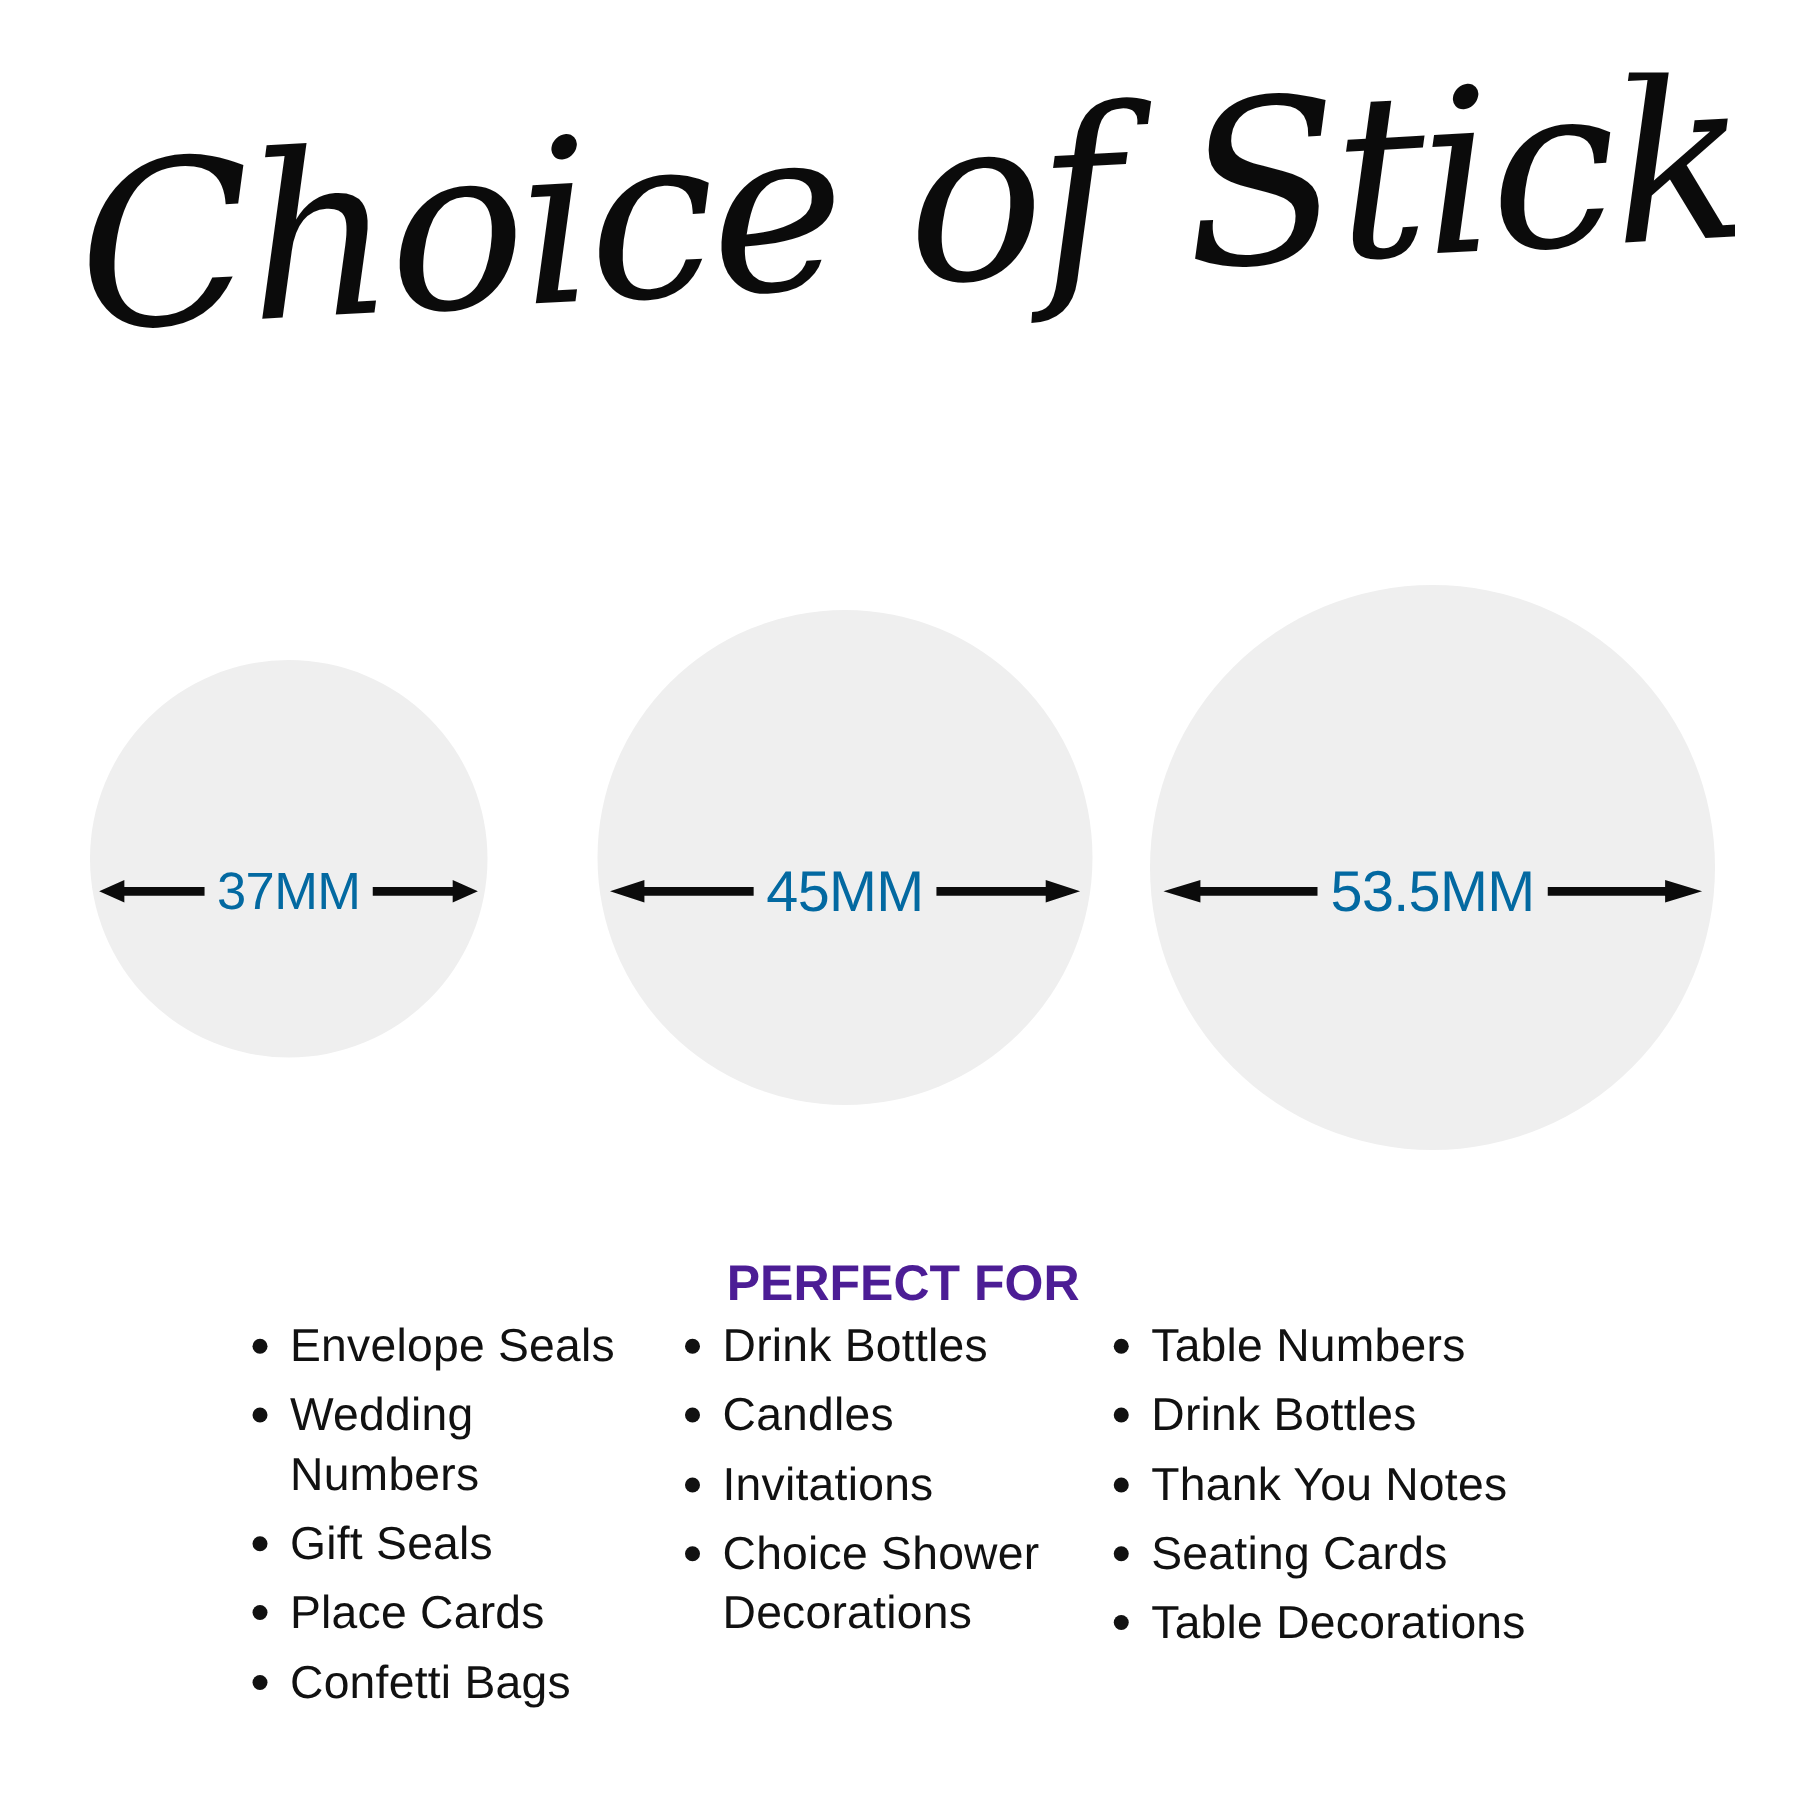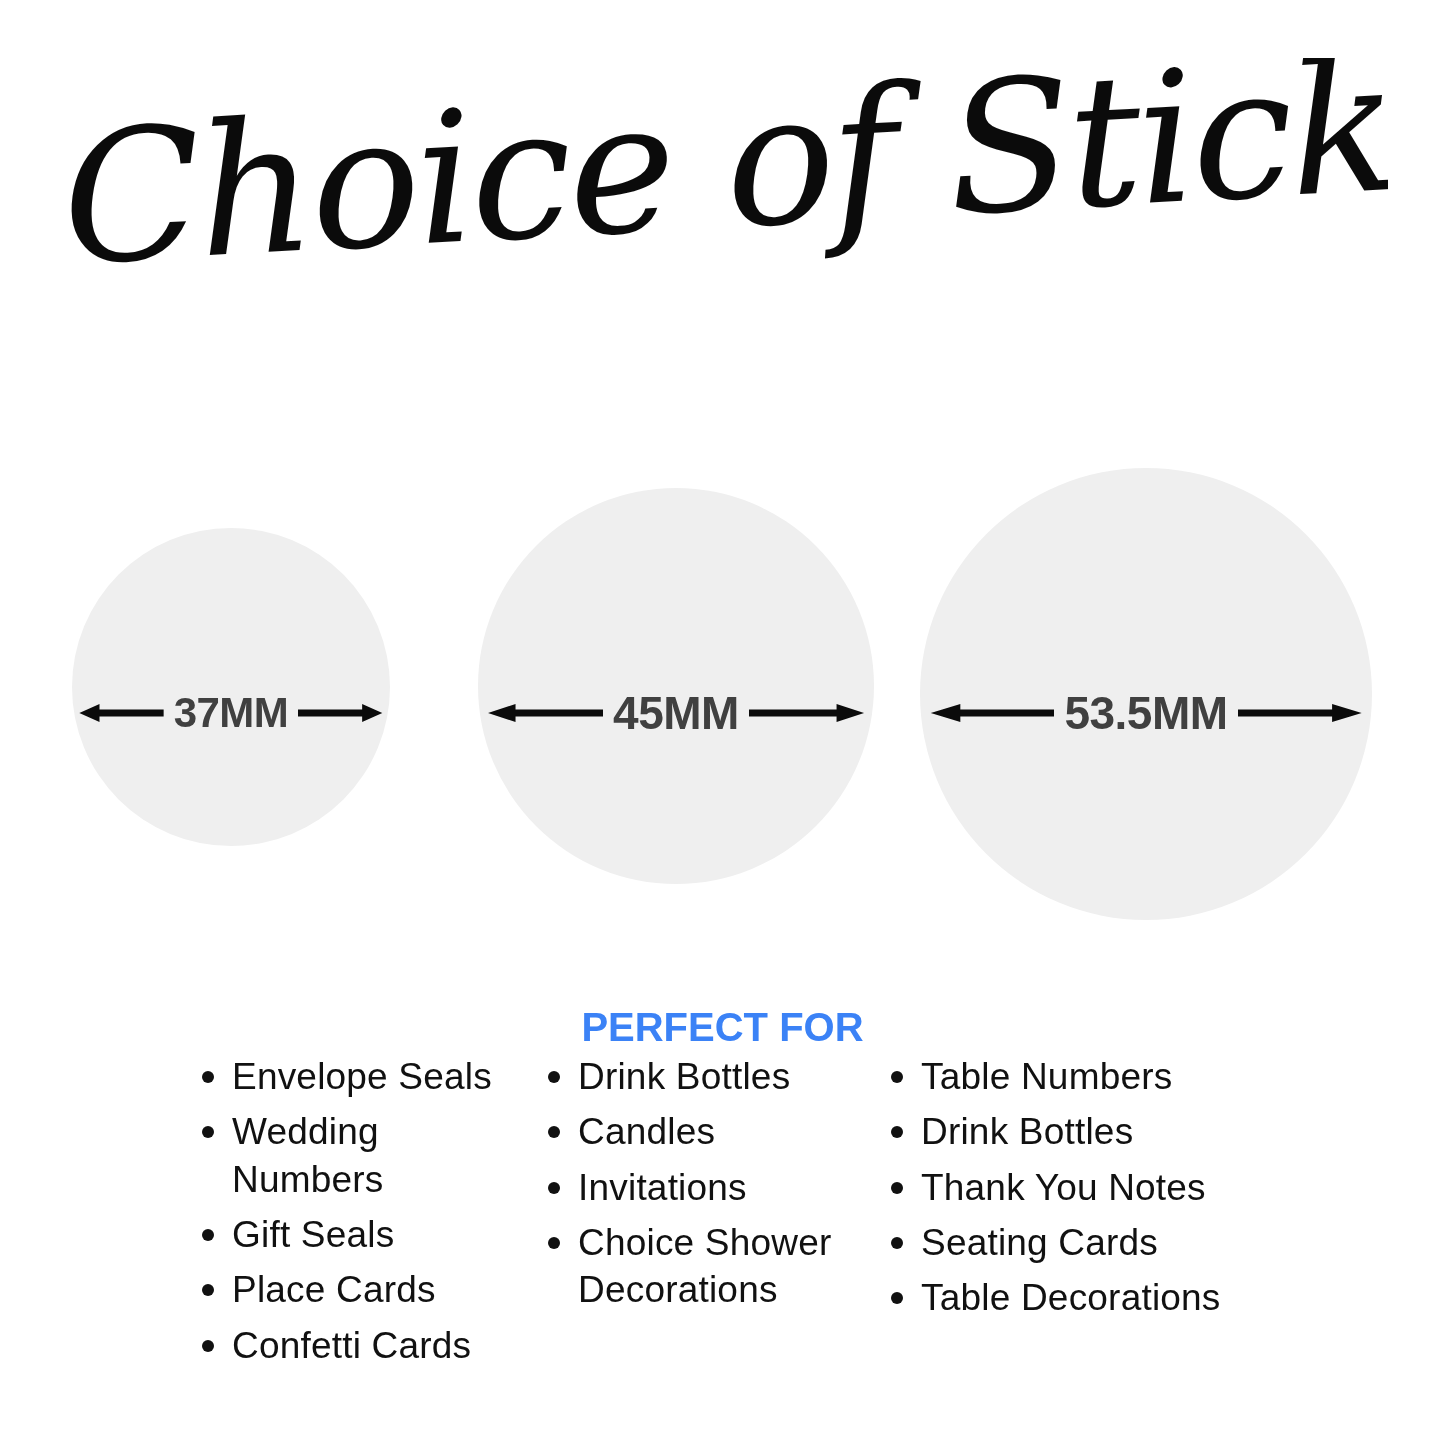--- a/index.html
+++ b/index.html
@@ -75,43 +75,43 @@
 
   .arrow {
     flex: 1 1 auto;
     height: 34px;
     min-width: 44px;
     display: block;
   }
   .measure-label {
     flex: 0 0 auto;
     font-family: "Liberation Sans", sans-serif;
-    font-weight: 700;
+    font-weight: 400;
     font-size: 45px;
     line-height: 1;
-    color: #404040;
+    color: #0369a1;
     letter-spacing: -0.5px;
     white-space: nowrap;
   }
   .measure.m1 .measure-label { font-size: 42px; }
   .measure.m2 .measure-label { font-size: 46px; }
   .measure.m3 .measure-label { font-size: 46px; }
 
   
   .perfect-heading {
     position: absolute;
     left: 0;
     top: 1005px;
     width: 1445px;
     text-align: center;
     font-family: "Liberation Sans", sans-serif;
     font-weight: 700;
     font-size: 40px;
     line-height: 1.1;
-    color: #3b82f6;
+    color: #4c1d95;
     letter-spacing: 0px;
   }
 
   .lists {
     position: absolute;
     left: 150px;
     top: 1053px;
     width: 1160px;
     display: flex;
     align-items: flex-start;
@@ -215,21 +215,21 @@
         <li>
           <span class="bullet"></span>
           <span>Gift Seals</span>
         </li>
         <li>
           <span class="bullet"></span>
           <span>Place Cards</span>
         </li>
         <li>
           <span class="bullet"></span>
-          <span>Confetti Cards</span>
+          <span>Confetti Bags</span>
         </li>
       </ul>
     </div>
 
     <div class="list-col col2">
       <ul>
         <li>
           <span class="bullet"></span>
           <span>Drink Bottles</span>
         </li>

